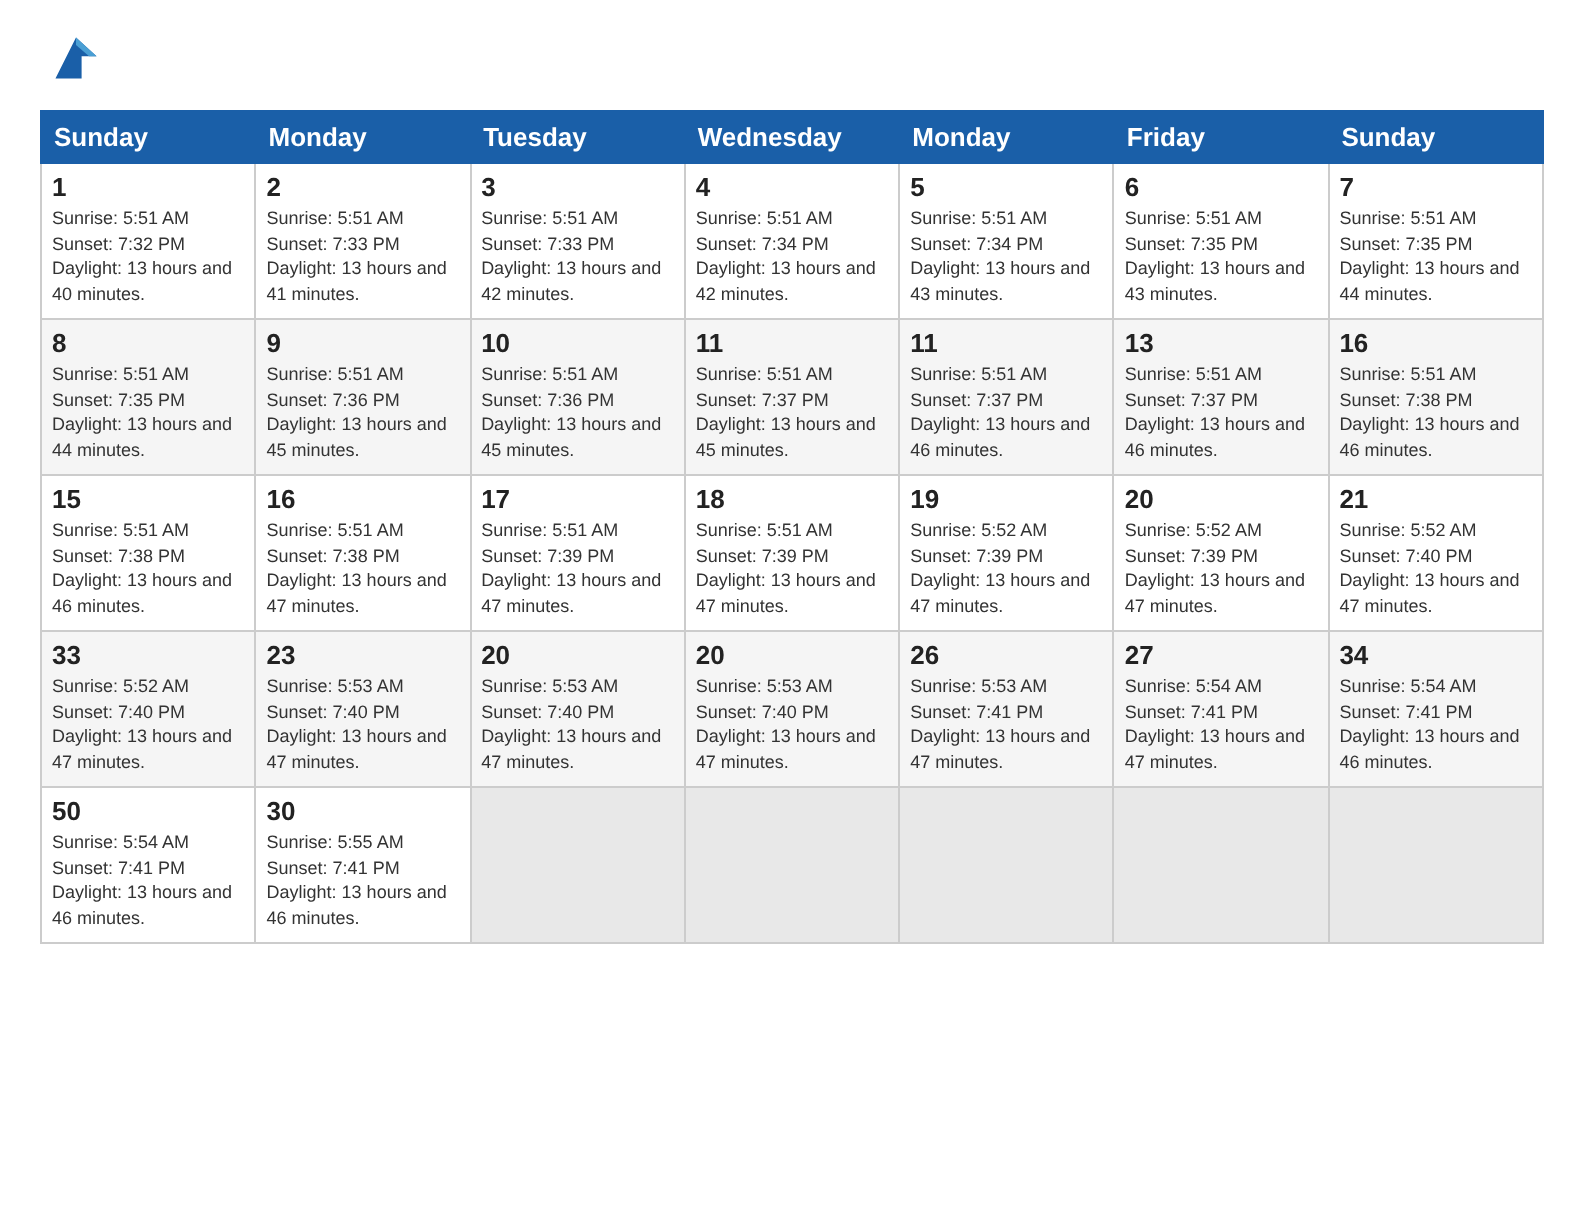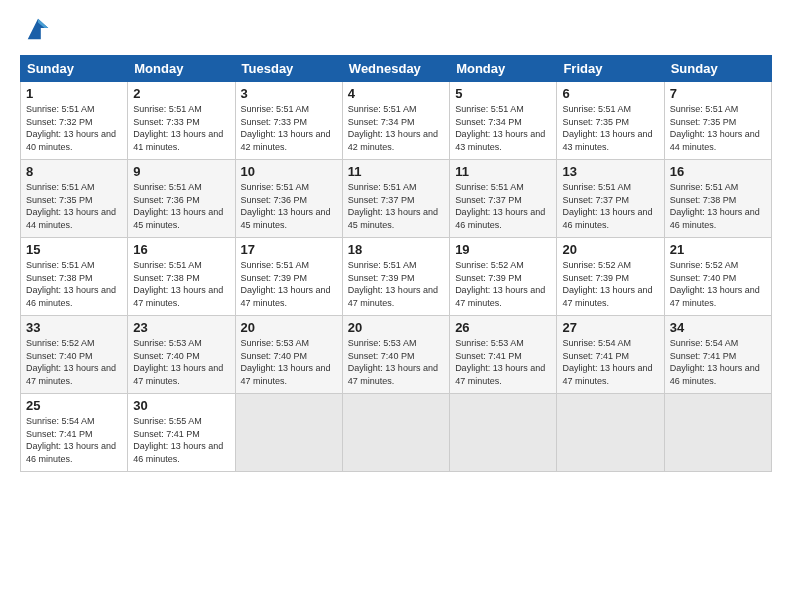--- a/index.html
+++ b/index.html
@@ -157,21 +157,21 @@
         <tr>
           <td><span class="day-number">33</span><span class="day-info">Sunrise: 5:52 AM<br>Sunset: 7:40 PM<br>Daylight: 13 hours and 47 minutes.</span></td>
           <td><span class="day-number">23</span><span class="day-info">Sunrise: 5:53 AM<br>Sunset: 7:40 PM<br>Daylight: 13 hours and 47 minutes.</span></td>
           <td><span class="day-number">20</span><span class="day-info">Sunrise: 5:53 AM<br>Sunset: 7:40 PM<br>Daylight: 13 hours and 47 minutes.</span></td>
           <td><span class="day-number">20</span><span class="day-info">Sunrise: 5:53 AM<br>Sunset: 7:40 PM<br>Daylight: 13 hours and 47 minutes.</span></td>
           <td><span class="day-number">26</span><span class="day-info">Sunrise: 5:53 AM<br>Sunset: 7:41 PM<br>Daylight: 13 hours and 47 minutes.</span></td>
           <td><span class="day-number">27</span><span class="day-info">Sunrise: 5:54 AM<br>Sunset: 7:41 PM<br>Daylight: 13 hours and 47 minutes.</span></td>
           <td><span class="day-number">34</span><span class="day-info">Sunrise: 5:54 AM<br>Sunset: 7:41 PM<br>Daylight: 13 hours and 46 minutes.</span></td>
         </tr>
         <tr>
-          <td><span class="day-number">25</span><span class="day-info">Sunrise: 5:54 AM<br>Sunset: 7:41 PM<br>Daylight: 13 hours and 46 minutes.</span></td>
+          <td><span class="day-number">50</span><span class="day-info">Sunrise: 5:54 AM<br>Sunset: 7:41 PM<br>Daylight: 13 hours and 46 minutes.</span></td>
           <td><span class="day-number">30</span><span class="day-info">Sunrise: 5:55 AM<br>Sunset: 7:41 PM<br>Daylight: 13 hours and 46 minutes.</span></td>
           <td class="empty"></td>
           <td class="empty"></td>
           <td class="empty"></td>
           <td class="empty"></td>
           <td class="empty"></td>
         </tr>
       </tbody>
   </table>
 </div>

